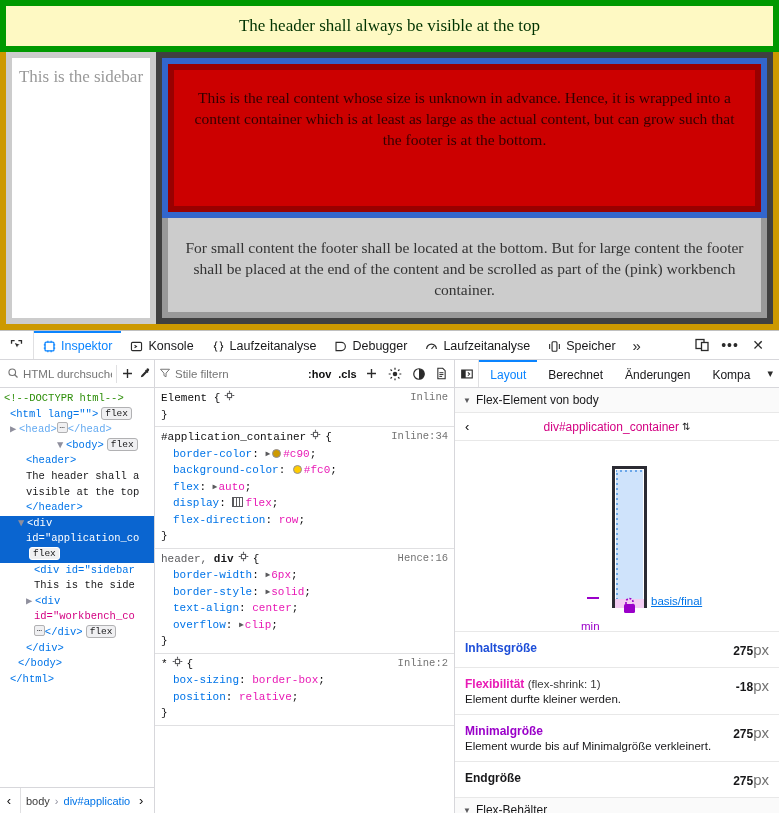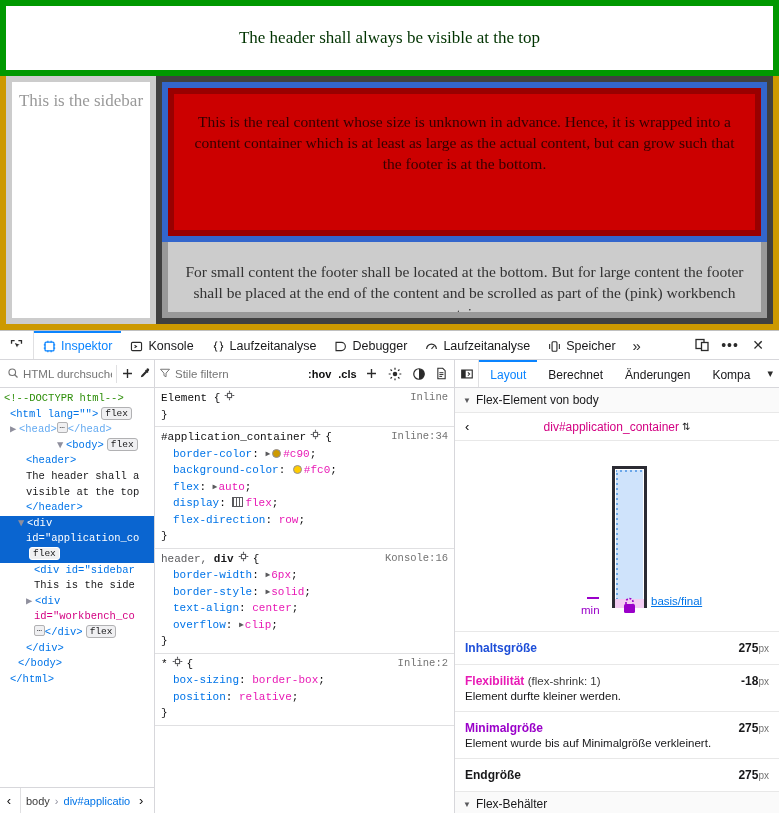--- a/index.html
+++ b/index.html
@@ -13,23 +13,23 @@
   
   #viewport {
     position: absolute; left: 0; top: 0;
     width: 779px; height: 330px;
     overflow: hidden;
     background: #fc0;
     display: flex; flex-direction: column;
     font-family: "Liberation Serif", serif;
   }
   #page-header {
-    height: 76px;
+    height: 52px;
     border: 6px solid #090;
-    background: #ffffff;
+    background: #fef9c3;
     color: #030;
     text-align: center;
     font-size: 17px;
     display: flex; align-items: center; justify-content: center;
     flex: none;
   }
   #application_container {
     flex: 1 1 auto;
     border: 6px solid #c90;
     border-top-width: 0;
@@ -274,32 +274,32 @@
   }
   #flexbar::after{
     content:""; position:absolute; left:0; right:0; top:0; bottom:0;
     background:#cfe3fb; margin:3px;
   }
   #flexbar-basis { position:absolute; left:160px; top:158px; width:29px; height:9px; background:#f3cdf3; z-index:3;}
   #lock {
     position:absolute; left:166px; top:155px; z-index:4;
   }
   .lbl-basis { position:absolute; left:196px; top:154px; font-size:11.5px; color:#0074e8; text-decoration:underline; }
-  .lbl-min { position:absolute; left:126px; top:163px; font-size:11.5px; color:#9a00c9;text-align:center; }
+  .lbl-min { position:absolute; left:126px; top:179px; font-size:11.5px; color:#9a00c9;text-align:center; }
   .minmark { position:absolute; left:132px; top:156px; width:12px; height:2px; background:#9a00c9;}
   .lrow {
     display:flex; align-items:flex-start; justify-content:space-between;
     padding: 9px 10px; border-top:1px solid #e8e8e8; font-size:12px;
   }
   .lrow .lleft { display:flex; flex-direction:column; gap:2px; }
   .lrow .ltitle { font-weight:bold; }
   .lrow .lsub { color:#3b3b3b; font-weight:normal; font-size:11.5px;}
   .lrow .note { color:#18181a; font-size:11.5px; font-weight:normal;}
   .lrow .lval { font-weight:bold; font-size:12px; color:#18181a; white-space:nowrap;}
-  .lrow .lunit { color:#737373; font-weight:normal; font-size:10px;}
+  .lrow .lunit { color:#737373; font-weight:normal; font-size:15px;}
   .c-blue { color:#1d4ed8; }
   .c-pink { color:#e81ab5; }
   .c-purple { color:#9a00c9; }
   .c-dark { color:#18181a; }
   .flexcontainer-head {
     display:flex; align-items:center; gap:5px;
     padding: 5px 8px; font-size:12px; color:#18181a;
     border-top:1px solid #e8e8e8; background:#fafafa;
   }
 </style>
@@ -532,21 +532,21 @@
         <div class="rule">
           <div class="rule-head">
             <span class="selector"><span class="sel-dim">header, </span><span class="sel-match">div</span></span>
             <span class="ruleicon">
               <svg width="11" height="11" viewBox="0 0 16 16">
                   <rect x="5" y="5" width="6" height="6" fill="none" stroke="#5a5a5d" stroke-width="1.6"></rect>
                   <path d="M8 1v3M8 12v3M1 8h3M12 8h3" stroke="#5a5a5d" stroke-width="1.6"></path>
                 </svg>
             </span>
             <span>{</span>
-            <span class="origin">Konsole:16</span>
+            <span class="origin">Hence:16</span>
           </div>
           <div class="decl"><span class="prop">border-width</span>: <span class="expander">▶</span><span class="valtok">6px</span>;</div>
           <div class="decl"><span class="prop">border-style</span>: <span class="expander">▶</span><span class="valtok">solid</span>;</div>
           <div class="decl"><span class="prop">text-align</span>: <span class="valtok">center</span>;</div>
           <div class="decl"><span class="prop">overflow</span>: <span class="expander">▶</span><span class="valtok">clip</span>;</div>
           <div class="closeb">}</div>
         </div>
 
         <div class="rule">
           <div class="rule-head">

